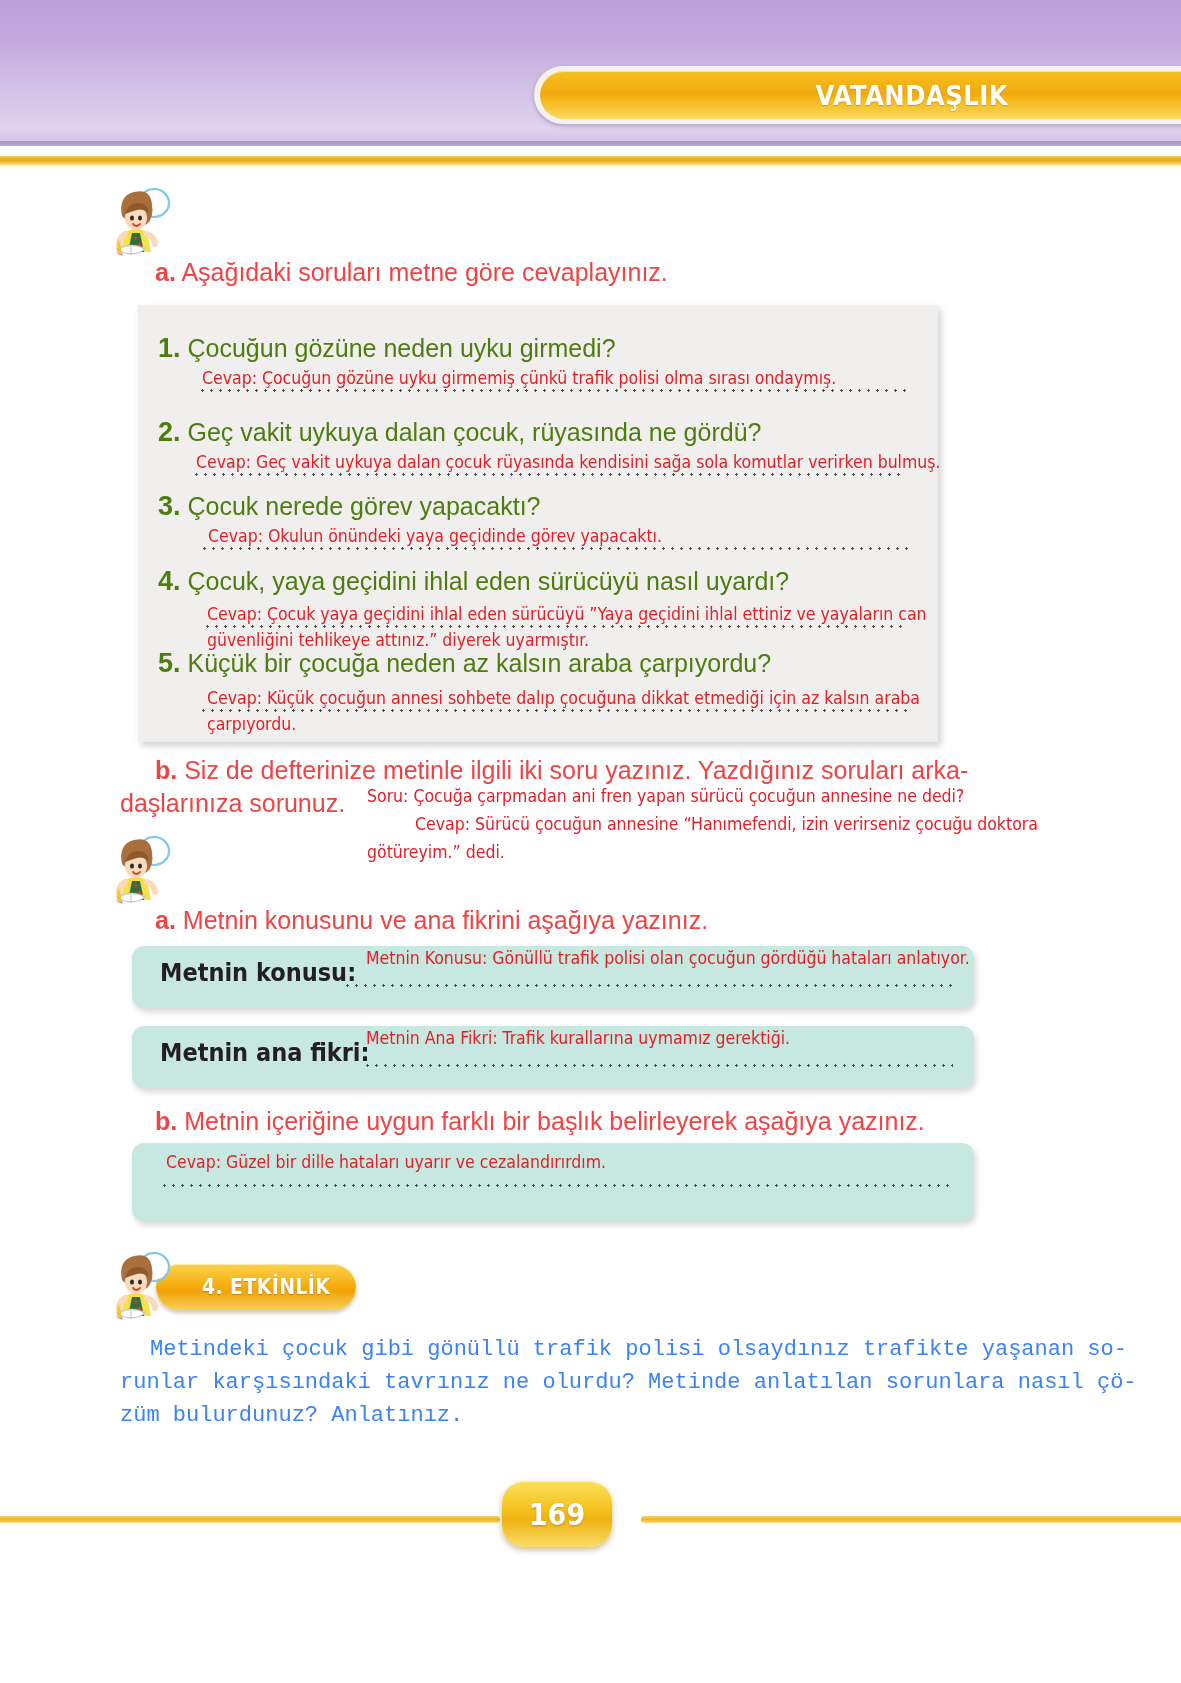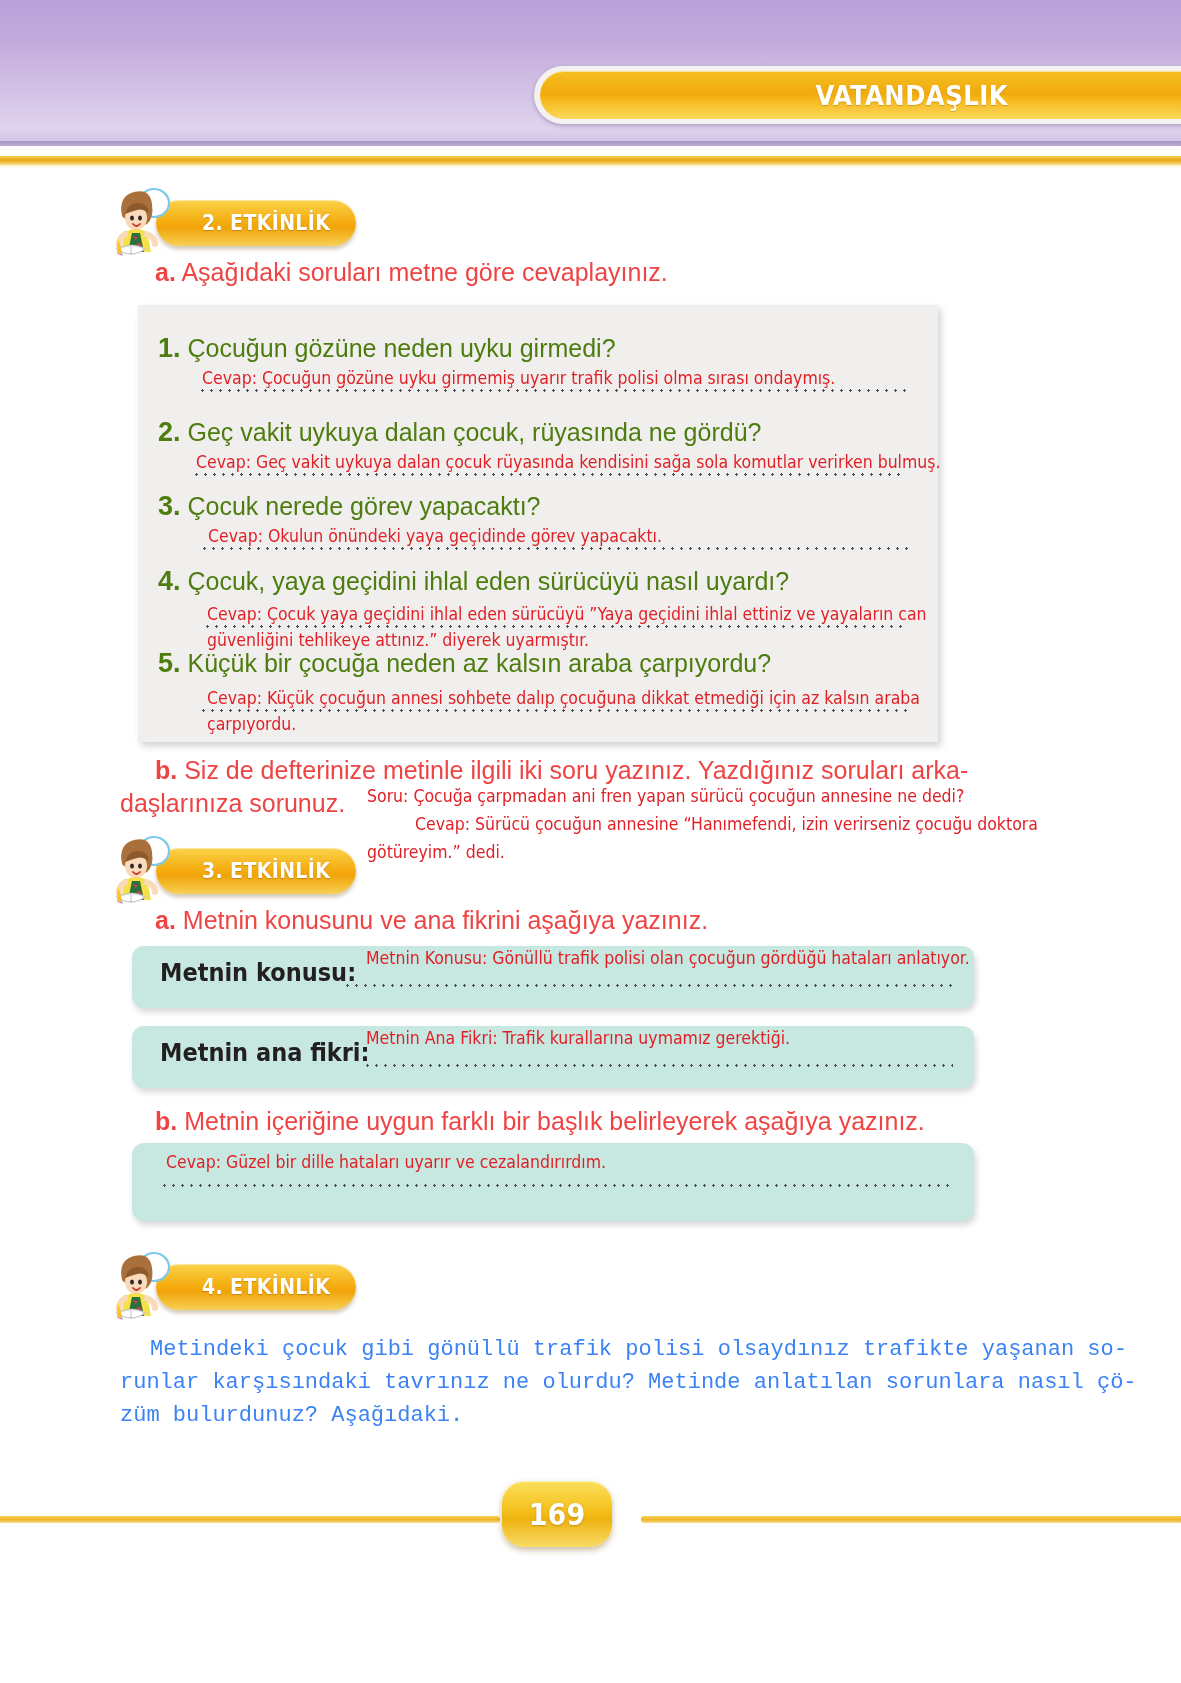--- a/index.html
+++ b/index.html
@@ -174,40 +174,37 @@
       <path d="M13 48 q-7 5 -6 13" stroke="#fbd9bb" stroke-width="6" fill="none" stroke-linecap="round"></path>
       <path d="M35 48 q8 3 8 10" stroke="#fbd9bb" stroke-width="6" fill="none" stroke-linecap="round"></path>
 
       <path d="M5 63 q16 -7 28 0 q-14 10 -28 0z" fill="#ffffff" stroke="#c9c9c9" stroke-width="1.4"></path>
       <path d="M19 61 l0 8" stroke="#c9c9c9" stroke-width="1.2"></path>
 
       <path d="M6 52 l4 14 l-5 2z" fill="#f6c324"></path>
       <path d="M5 68 l5 -2 l1 4z" fill="#e0a0a0"></path>
     </svg>
   </div>
-  <div class="etk-pill">
-    <span>2. ETKİNLİK</span>
-  </div>
 </div>
 
 <div class="q-intro" style="left:155px;top:258px;">
   <b>a.</b>
   <span>Aşağıdaki soruları metne göre cevaplayınız.</span>
 </div>
 
 <div class="grey-box"></div>
 
 <div class="qitem" style="left:158px;top:333px;">
   <div class="qtext">
     <span class="num">1.</span>
     <span>Çocuğun gözüne neden uyku girmedi?</span>
   </div>
 </div>
 <div class="dots" style="left:198px;top:389px;width:710px;"></div>
-<div class="ansline" style="position:absolute;left:202px;top:368px;">Cevap: Çocuğun gözüne uyku girmemiş uyarır trafik polisi olma sırası ondaymış.</div>
+<div class="ansline" style="position:absolute;left:202px;top:368px;">Cevap: Çocuğun gözüne uyku girmemiş çünkü trafik polisi olma sırası ondaymış.</div>
 
 <div class="qitem" style="left:158px;top:417px;">
   <div class="qtext">
     <span class="num">2.</span>
     <span>Geç vakit uykuya dalan çocuk, rüyasında ne gördü?</span>
   </div>
 </div>
 <div class="dots" style="left:192px;top:473px;width:712px;"></div>
 <div class="ansline" style="position:absolute;left:196px;top:452px;">Cevap: Geç vakit uykuya dalan çocuk rüyasında kendisini sağa sola komutlar verirken bulmuş.</div>
 
@@ -266,23 +263,20 @@
       <path d="M22 50 l1 4 l3 -2z" fill="#e03b3b"></path>
       <path d="M25 57 l2 4 l3 -3z" fill="#e03b3b"></path>
       <path d="M13 48 q-7 5 -6 13" stroke="#fbd9bb" stroke-width="6" fill="none" stroke-linecap="round"></path>
       <path d="M35 48 q8 3 8 10" stroke="#fbd9bb" stroke-width="6" fill="none" stroke-linecap="round"></path>
       <path d="M5 63 q16 -7 28 0 q-14 10 -28 0z" fill="#ffffff" stroke="#c9c9c9" stroke-width="1.4"></path>
       <path d="M19 61 l0 8" stroke="#c9c9c9" stroke-width="1.2"></path>
       <path d="M6 52 l4 14 l-5 2z" fill="#f6c324"></path>
       <path d="M5 68 l5 -2 l1 4z" fill="#e0a0a0"></path>
     </svg>
   </div>
-  <div class="etk-pill">
-    <span>3. ETKİNLİK</span>
-  </div>
 </div>
 
 <div class="q-intro" style="left:155px;top:906px;">
   <b>a.</b>
   <span>Metnin konusunu ve ana fikrini aşağıya yazınız.</span>
 </div>
 
 <div class="teal" style="left:132px;top:946px;width:842px;height:62px;"></div>
 <div class="teal-label" style="left:160px;top:958px;">Metnin konusu:</div>
 <div class="dots" style="left:343px;top:984px;width:610px;"></div>
@@ -325,19 +319,19 @@
       <path d="M5 68 l5 -2 l1 4z" fill="#e0a0a0"></path>
     </svg>
   </div>
   <div class="etk-pill">
     <span>4. ETKİNLİK</span>
   </div>
 </div>
 
 <div class="para" style="left:150px;top:1335px;">Metindeki çocuk gibi gönüllü trafik polisi olsaydınız trafikte yaşanan so-</div>
 <div class="para" style="left:120px;top:1368px;">runlar karşısındaki tavrınız ne olurdu? Metinde anlatılan sorunlara nasıl çö-</div>
-<div class="para" style="left:120px;top:1401px;">züm bulurdunuz? Aşağıdaki.</div>
+<div class="para" style="left:120px;top:1401px;">züm bulurdunuz? Anlatınız.</div>
 
 <div class="foot-rule-l"></div>
 <div class="foot-rule-r"></div>
 <div class="page-badge">
   <span>169</span>
 </div>
 
 </body></html>

